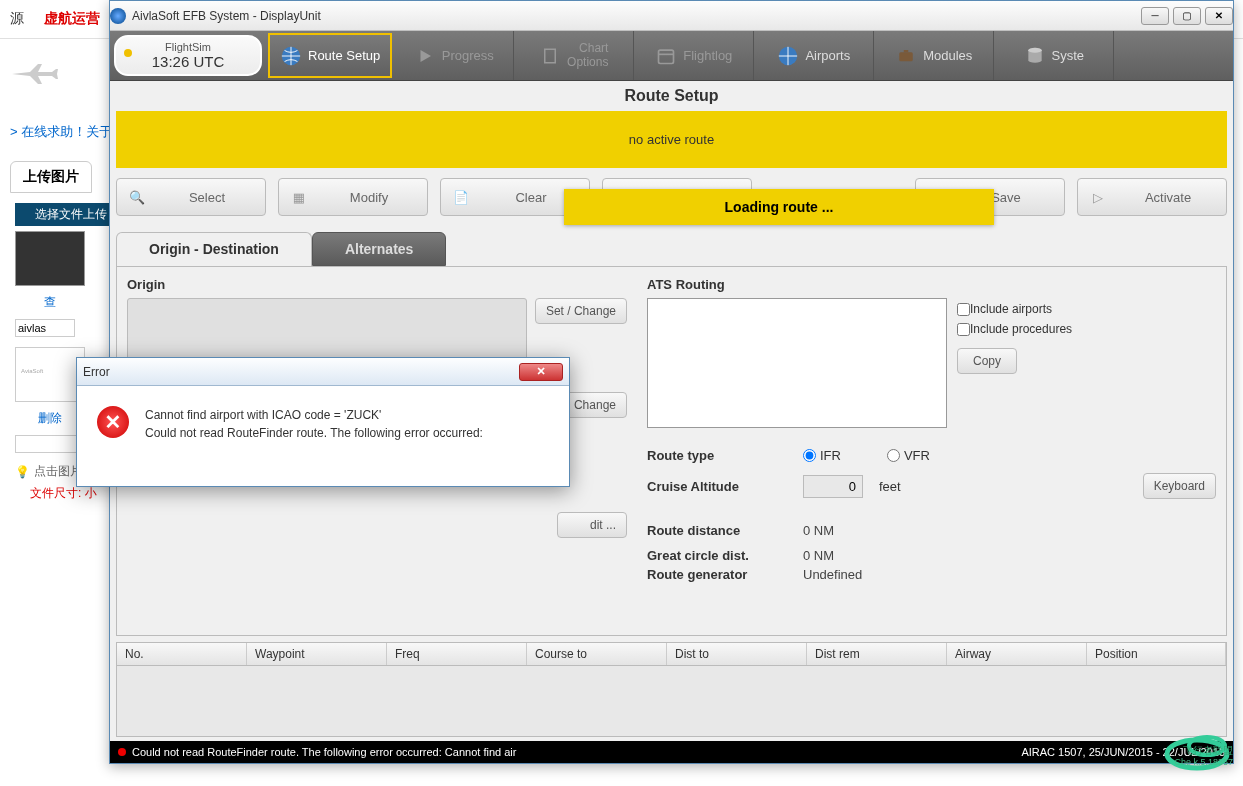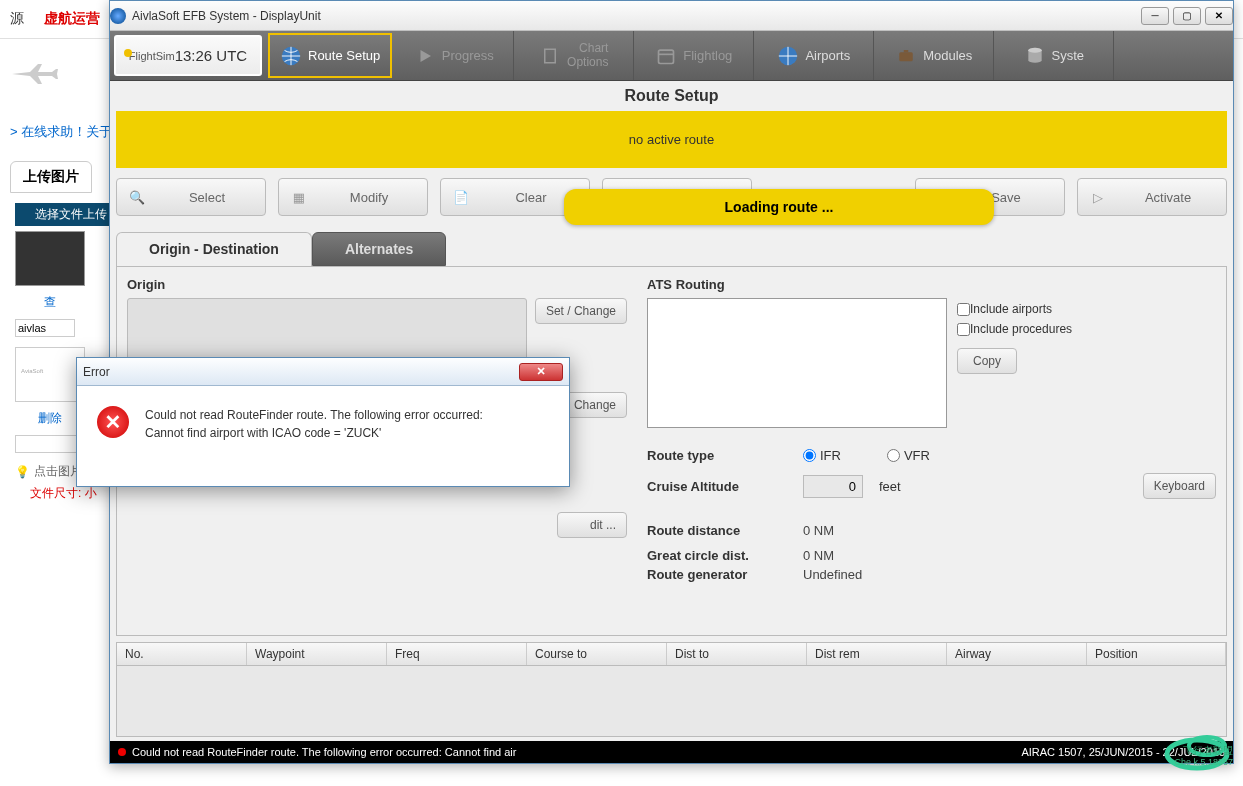--- a/index.html
+++ b/index.html
@@ -27,41 +27,41 @@
 .efb-window { position: absolute; left: 109px; top: 0; width: 1125px; height: 764px; background: #f0f0f0; border: 1px solid #5a8ab4; box-shadow: 0 3px 12px rgba(0,0,0,0.3); }
 .titlebar { height: 30px; background: linear-gradient(#fdfdfd, #e8e8e8); border-bottom: 1px solid #c0c0c0; display: flex; align-items: center; padding: 0 0; }
 .titlebar .app-icon { width: 16px; height: 16px; background: radial-gradient(circle, #6af, #048); border-radius: 50%; margin-right: 6px; }
 .titlebar .title { font-size: 12px; color: #333; flex: 1; }
 .win-btns { display: flex; gap: 4px; }
 .win-btn { width: 28px; height: 18px; background: linear-gradient(#f8f8f8,#ddd); border: 1px solid #999; border-radius: 3px; display: flex; align-items: center; justify-content: center; font-size: 10px; cursor: pointer;}
 .win-btn.close { font-weight: bold; }
 
 
 .top-toolbar { height: 50px; background: linear-gradient(#7a7a7a, #5f5f5f); display: flex; border-bottom: 1px solid #444; }
-.tb-time { width: 148px; background: linear-gradient(#fafafa,#ececec); border: 2px solid #fff; margin: 4px; border-radius: 3px; display: flex; flex-direction: row; align-items: center; justify-content: center; font-size: 11px; color: #555; position: relative;}
+.tb-time { width: 148px; background: linear-gradient(#fafafa,#ececec); border: 2px solid #fff; margin: 4px; border-radius: 14px; display: flex; flex-direction: column; align-items: center; justify-content: center; font-size: 11px; color: #555; position: relative;}
 .tb-time .dot { position: absolute; left: 8px; top: 12px; width: 8px; height: 8px; background: #f0c000; border-radius: 50%; }
 .tb-time .big { font-size: 15px; color: #333; }
 .tb-btn { flex: 0 0 auto; min-width: 120px; display: flex; align-items: center; justify-content: center; gap: 6px; padding: 0 10px; color: #ddd; font-size: 13px; border-right: 1px solid #555; cursor: pointer;}
 .tb-btn.active { border: 2px solid #f0c000; margin: 2px; color: #fff; background: linear-gradient(#7a7a7a, #606060); }
 .tb-btn .icon { width: 22px; height: 22px; display: flex; align-items: center; justify-content: center;}
 .tb-btn.disabled { color: #999; }
 
 
 .section-title { text-align: center; font-size: 16px; font-weight: bold; color: #333; padding: 6px; background: #f0f0f0; }
 .yellow-bar { background: #f0d000; text-align: center; padding: 21px; font-size: 13px; color: #333; margin: 0 6px;}
 
 
 .action-row { display: flex; gap: 12px; padding: 10px 6px; }
 .action-btn { flex: 0 0 150px; height: 38px; background: linear-gradient(#f8f8f8,#e0e0e0); border: 1px solid #bbb; border-radius: 4px; display: flex; align-items: center; padding: 0 8px; gap: 8px; font-size: 13px; color: #666; cursor: pointer;}
 .action-btn .aicon { width: 24px; height: 24px; display: flex; align-items: center; justify-content: center; color: #999;}
 .action-btn .label { flex: 1; text-align: center; }
 .action-spacer { flex: 1; }
 
 
-.loading-bar { position: absolute; left: 454px; top: 188px; width: 430px; height: 36px; background: #f0d000; display: flex; align-items: center; justify-content: center; font-weight: bold; font-size: 14px; z-index: 5; box-shadow: 0 1px 4px rgba(0,0,0,0.3); border-radius: 12px;}
+.loading-bar { position: absolute; left: 454px; top: 188px; width: 430px; height: 36px; background: #f0d000; display: flex; align-items: center; justify-content: center; font-weight: bold; font-size: 14px; z-index: 5; box-shadow: 0 1px 4px rgba(0,0,0,0.3);}
 
 
 .tabs { display: flex; margin: 6px 6px 0; }
 .tab { padding: 8px 32px; font-size: 14px; font-weight: bold; border-top-left-radius: 6px; border-top-right-radius: 6px; cursor: pointer;}
 .tab.active { background: #f0f0f0; border: 1px solid #bbb; border-bottom: none; color: #333;}
 .tab.inactive { background: linear-gradient(#7a7a7a,#5a5a5a); color: #ddd; border: 1px solid #555;}
 
 
 .main-panel { display: flex; border: 1px solid #bbb; margin: 0 6px; padding: 10px; min-height: 370px; background: #f0f0f0;}
 .col-left { width: 500px; }
@@ -357,22 +357,22 @@
 </div>
 
 <div class="error-dialog">
   <div class="dlg-titlebar">
     <div class="dlg-title">Error</div>
     <div class="dlg-close">✕</div>
   </div>
   <div class="dlg-body">
     <div class="error-icon">✕</div>
     <div class="error-text">
+      <div>Cannot find airport with ICAO code = 'ZUCK'</div>
       <div>Could not read RouteFinder route. The following error occurred:</div>
-      <div>Cannot find airport with ICAO code = 'ZUCK'</div>
     </div>
   </div>
 </div>
 
 <div class="green-badge">
   <svg viewBox="0 0 80 50">
       <ellipse cx="40" cy="30" rx="30" ry="14" fill="none" stroke="#3c9" stroke-width="5"></ellipse>
       <ellipse cx="50" cy="22" rx="18" ry="9" fill="none" stroke="#3c9" stroke-width="4"></ellipse>
     </svg>
 </div>

